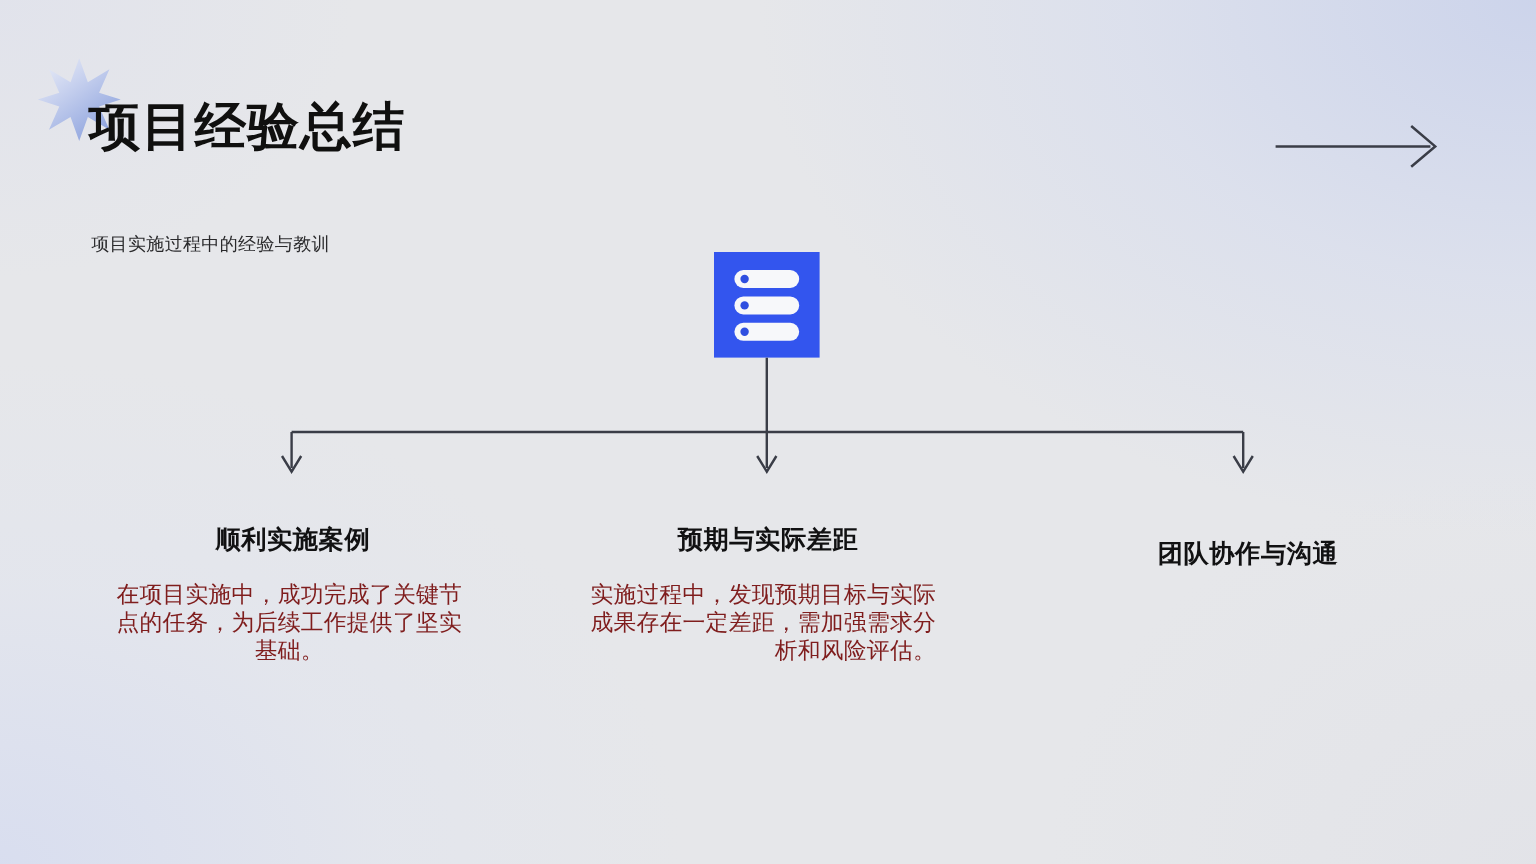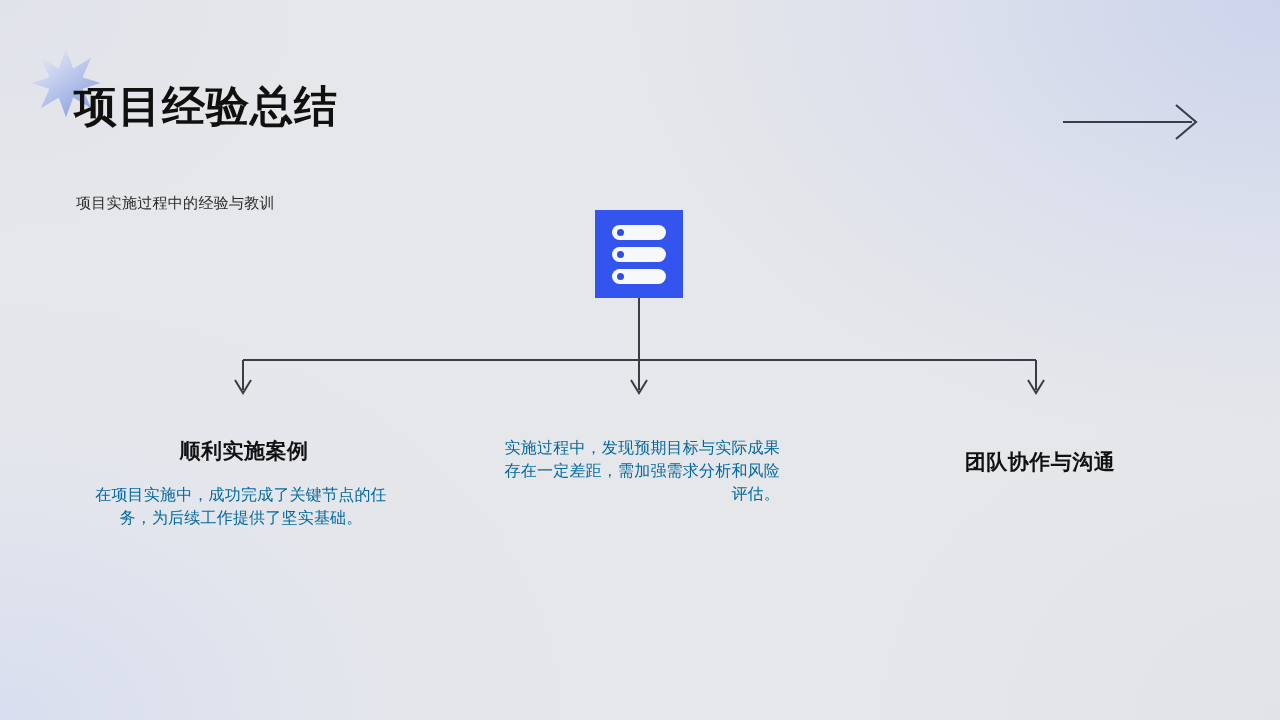--- a/index.html
+++ b/index.html
@@ -156,26 +156,25 @@
   .col-title {
     font-size: 21px;
     font-weight: bold;
     color: #111112;
     letter-spacing: 0.5px;
     margin: 0 0 22px 0;
     line-height: 1.2;
     white-space: nowrap;
   }
   .col-body {
-    font-size: 16px;
+    font-size: 19px;
     font-weight: 400;
-    color: #0369a1;
+    color: #7f1d1d;
     line-height: 23px;
     letter-spacing: 0.2px;
-    font-family: Liberation Mono, monospace;
   }
   .col-1 .col-body { width: 294px; margin-left: 0; text-align: center; }
   .col-2 .col-body { width: 290px; text-align: right; }
   .col-3 .col-body { width: 290px; text-align: left; }
 </style>
 </head>
 <body>
 
 <div id="slide">
 
@@ -232,20 +231,21 @@
   </svg>
 
   <div class="columns">
 
     <div class="col col-1">
       <div class="col-title">顺利实施案例</div>
       <div class="col-body">在项目实施中，成功完成了关键节点的任务，为后续工作提供了坚实基础。</div>
     </div>
 
     <div class="col col-2">
+      <div class="col-title">预期与实际差距</div>
       <div class="col-body">实施过程中，发现预期目标与实际成果存在一定差距，需加强需求分析和风险评估。</div>
     </div>
 
     <div class="col col-3">
       <div class="col-title">团队协作与沟通</div>
     </div>
 
   </div>
 
 </div>

